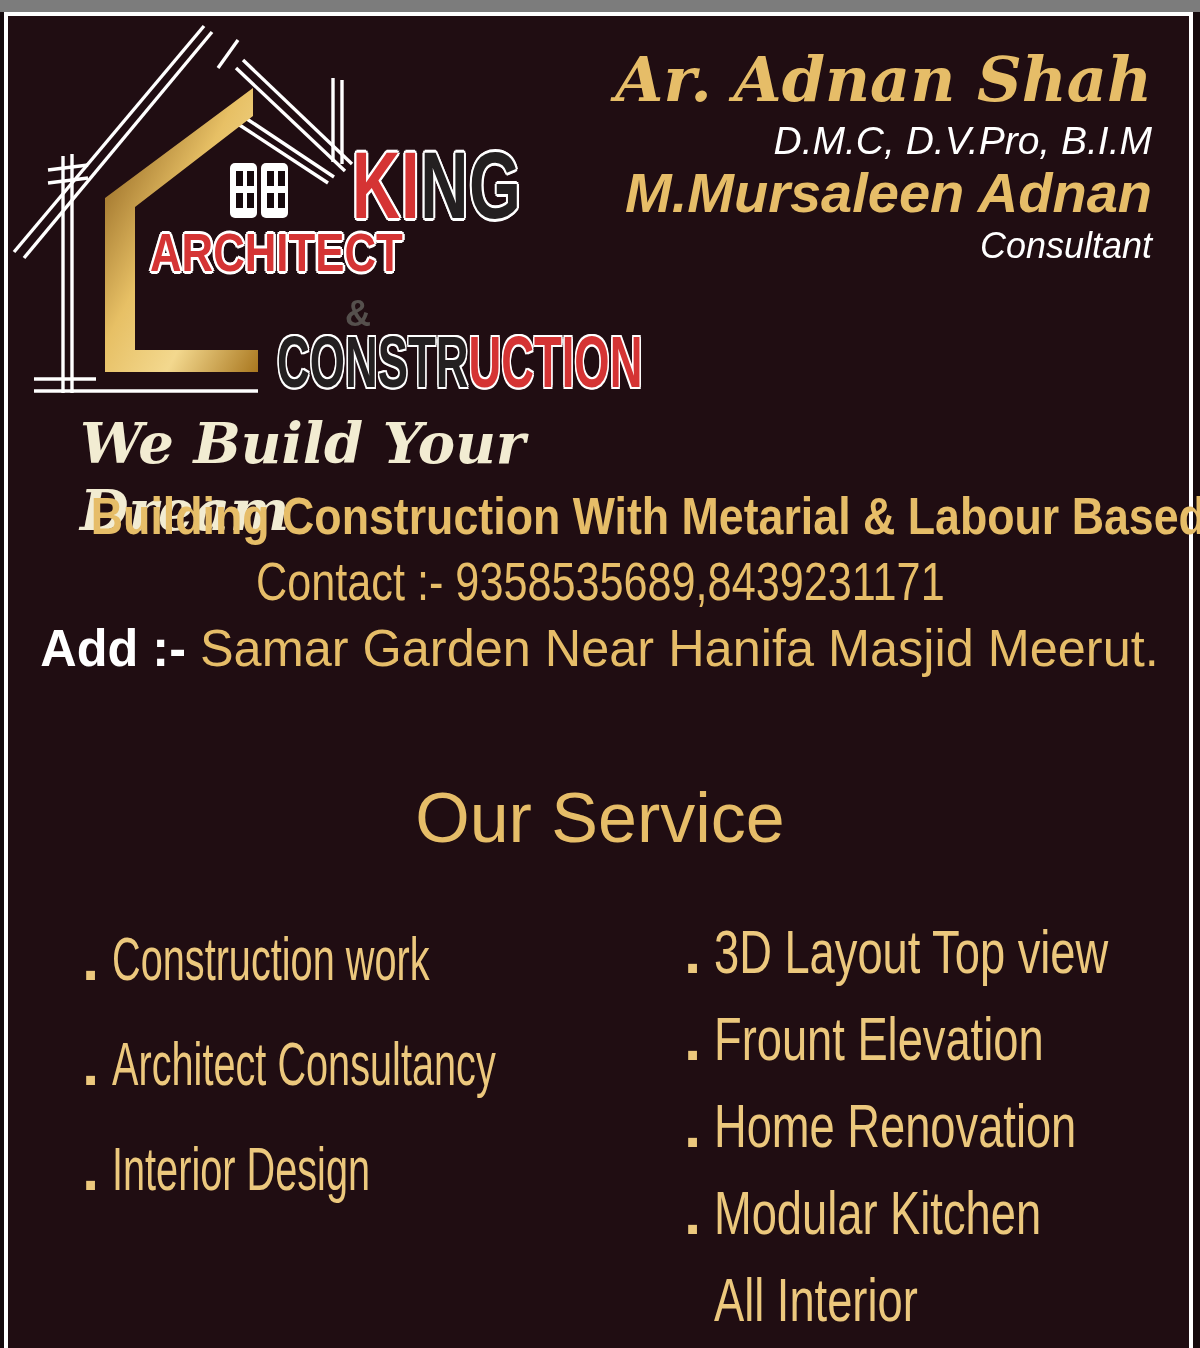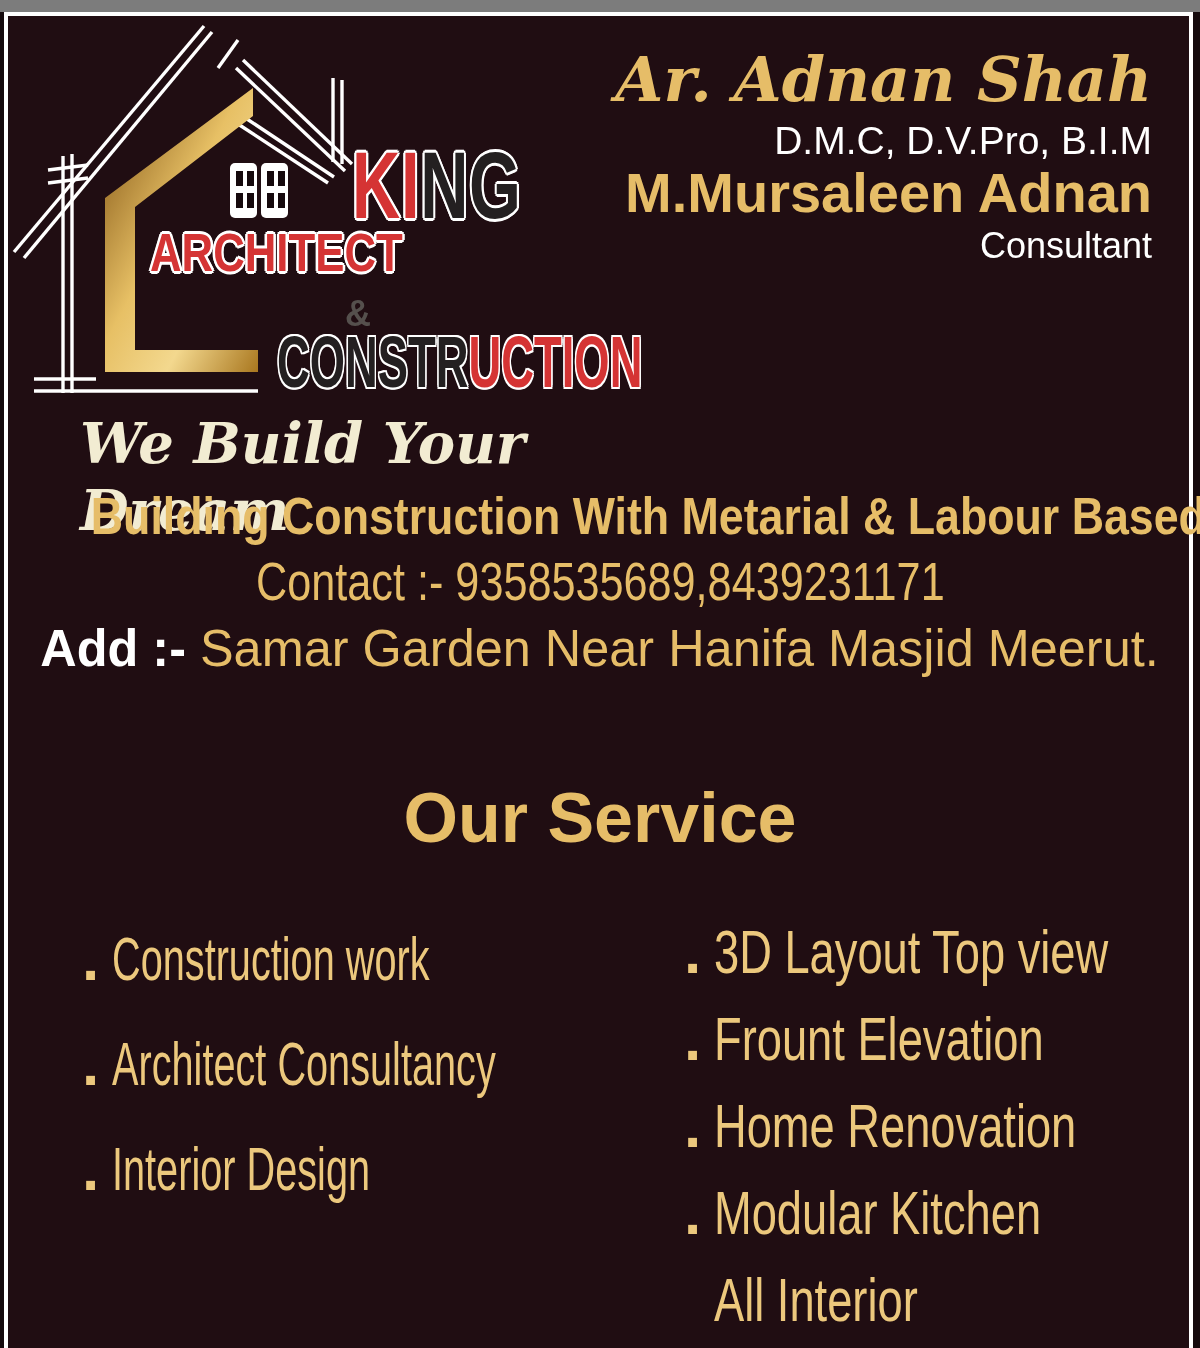--- a/index.html
+++ b/index.html
@@ -37,37 +37,37 @@
   .ampersand{left:345px;top:296px;font-size:36px;font-weight:bold;color:var(--gray-amp);line-height:1;}
   .construction{left:277px;top:326px;font-size:72px;font-weight:bold;line-height:1;}
   .construction .cx{transform:scaleX(.63);}
   .letters-red{color:var(--red);}
   .letters-dark{color:var(--dark-letter);}
   .tagline{
     left:80px;top:410px;width:540px;font-family:"DejaVu Serif", serif;
     font-style:italic;font-weight:bold;font-size:56px;color:var(--cream);line-height:1.2;
   }
 
-  .rhead{right:48px;text-align:right;white-space:nowrap;}
+  .rhead{right:48px;text-align:right;white-space:nowrap;font-style:italic;}
   .adnan{top:44px;font-family:"DejaVu Serif", serif;font-style:italic;font-weight:bold;
          font-size:62px;color:var(--gold);line-height:1.15;}
   .quals{top:120px;font-size:39px;color:var(--white);line-height:1.1;}
   .mursaleen{top:164px;font-size:56px;font-weight:bold;color:var(--gold);line-height:1.05;}
   .consultant{top:226px;font-size:36px;color:var(--white);line-height:1.1;}
 
   .centered{left:0;width:1200px;text-align:center;white-space:nowrap;}
   .headline{top:488px;font-size:52px;font-weight:bold;color:var(--gold);line-height:1.1;}
   .headline .cxc{transform:scaleX(.86);}
   .contact{top:552px;font-size:54px;color:var(--gold);line-height:1.1;}
   .contact .cxc{transform:scaleX(.80);}
   .address{top:620px;font-size:52px;line-height:1.1;}
   .address .lbl{color:var(--white);font-weight:bold;}
   .address .val{color:var(--gold);}
   .address .cxc{transform:scaleX(.97);}
-  .service-title{top:780px;font-size:70px;font-weight:bold;color:var(--gold);line-height:1.1;text-align:center;}
+  .service-title{top:780px;font-size:70px;font-weight:normal;color:var(--gold);line-height:1.1;text-align:center;}
 
   .svc-list{line-height:62px;font-size:62px;color:var(--gold-light);white-space:nowrap;}
   .svc-left{left:82px;top:928px;}
   .svc-right{left:684px;top:921px;}
   .svc-left .svc-item{margin-bottom:43px;}
   .svc-right .svc-item{margin-bottom:25px;}
   .svc-bullet{display:inline-block;width:30px;font-weight:bold;}
   .svc-left  .svc-label{display:inline-block;transform:scaleX(.64);transform-origin:0 50%;}
   .svc-right .svc-label{display:inline-block;transform:scaleX(.73);transform-origin:0 50%;}
 </style>

